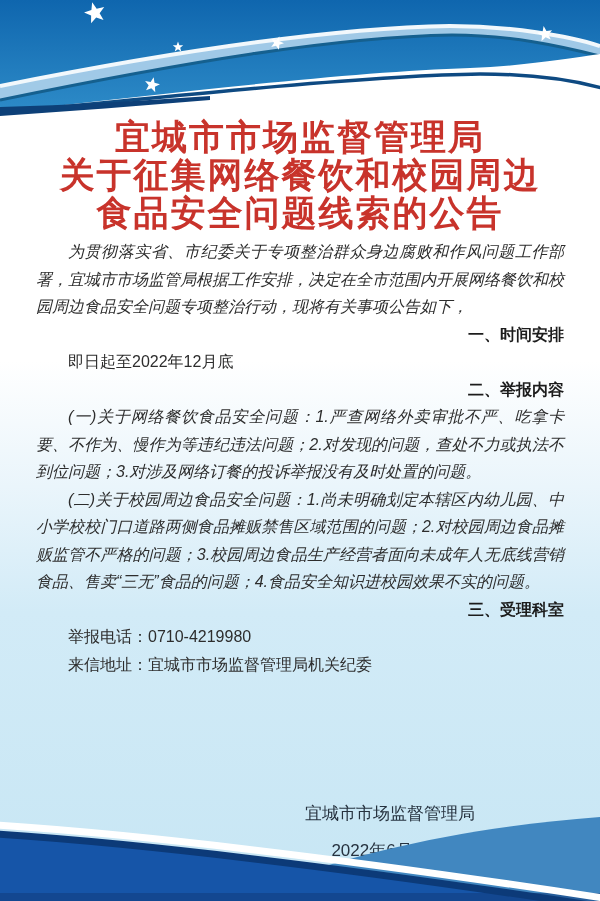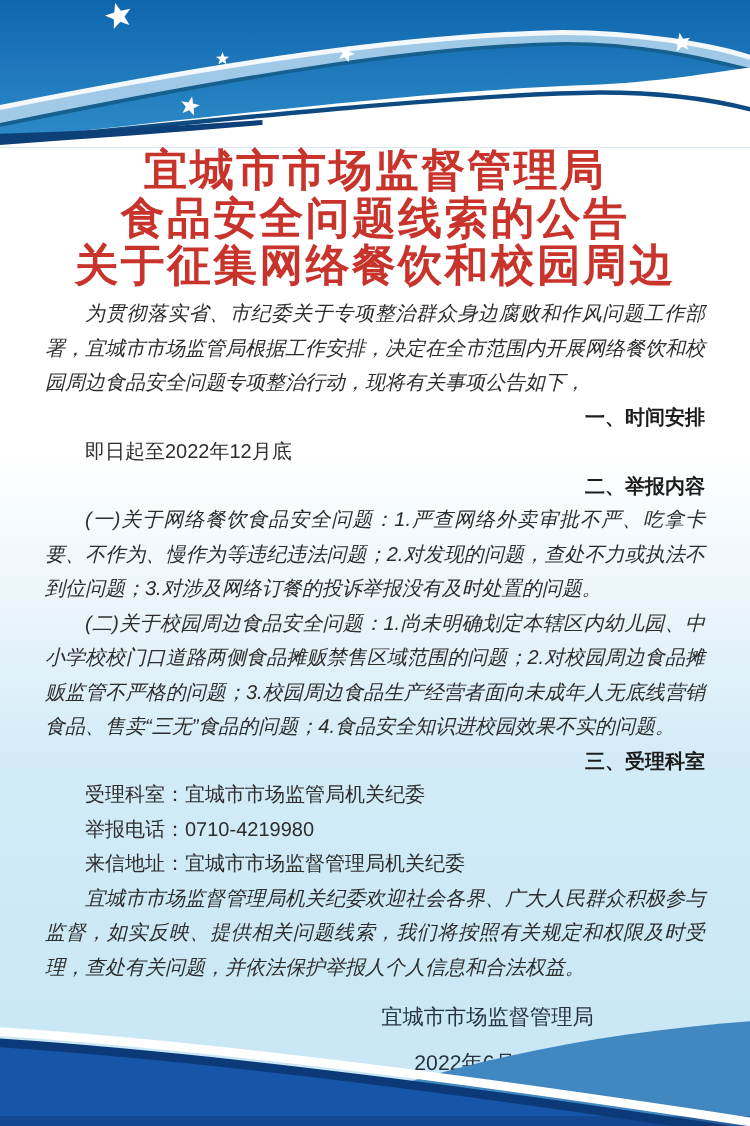--- a/index.html
+++ b/index.html
@@ -56,39 +56,37 @@
     <use href="#star" transform="translate(152,85) scale(0.8) rotate(12)" fill="#ffffff"></use>
     <use href="#star" transform="translate(178,47) scale(0.55)" fill="#ffffff"></use>
     <use href="#star" transform="translate(277,43) scale(0.7) rotate(20)" fill="#ffffff"></use>
     <use href="#star" transform="translate(545,34) scale(0.8) rotate(-10)" fill="#ffffff"></use>
   </svg>
 </div>
 
 <div class="content">
   <h1 class="poster-title">
     <span style="display:block">宜城市市场监督管理局</span>
+    <span style="display:block">关于征集网络餐饮和校园周边</span>
     <span style="display:block">食品安全问题线索的公告</span>
-    <span style="display:block">关于征集网络餐饮和校园周边</span>
   </h1>
 
   <p class="para">为贯彻落实省、市纪委关于专项整治群众身边腐败和作风问题工作部署，宜城市市场监管局根据工作安排，决定在全市范围内开展网络餐饮和校园周边食品安全问题专项整治行动，现将有关事项公告如下，</p>
 
   <p class="heading">一、时间安排</p>
   <p class="plainline">即日起至2022年12月底</p>
 
   <p class="heading">二、举报内容</p>
   <p class="para">(一)关于网络餐饮食品安全问题：1.严查网络外卖审批不严、吃拿卡要、不作为、慢作为等违纪违法问题；2.对发现的问题，查处不力或执法不到位问题；3.对涉及网络订餐的投诉举报没有及时处置的问题。</p>
   <p class="para">(二)关于校园周边食品安全问题：1.尚未明确划定本辖区内幼儿园、中小学校校门口道路两侧食品摊贩禁售区域范围的问题；2.对校园周边食品摊贩监管不严格的问题；3.校园周边食品生产经营者面向未成年人无底线营销食品、售卖“三无”食品的问题；4.食品安全知识进校园效果不实的问题。</p>
 
   <p class="heading">三、受理科室</p>
-  <p class="plainline">受理科室：宜城市市场监管局机关纪委</p>
   <p class="plainline">举报电话：0710-4219980</p>
   <p class="plainline">来信地址：宜城市市场监督管理局机关纪委</p>
 
-  <p class="para">宜城市市场监督管理局机关纪委欢迎社会各界、广大人民群众积极参与监督，如实反映、提供相关问题线索，我们将按照有关规定和权限及时受理，查处有关问题，并依法保护举报人个人信息和合法权益。</p>
 </div>
 
 <div class="footer-block">
   <div class="sig">宜城市市场监督管理局</div>
   <div>2022年6月10日</div>
 </div>
 
 <div class="banner-bottom">
   <svg width="600" height="112" viewBox="0 0 600 112">
 

